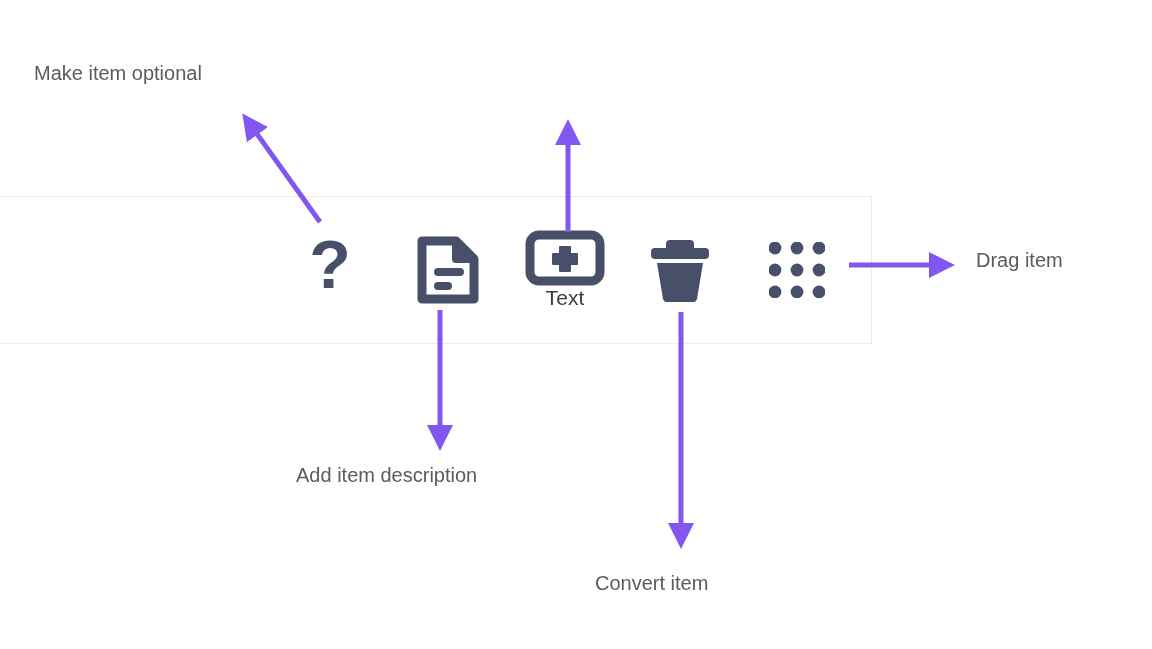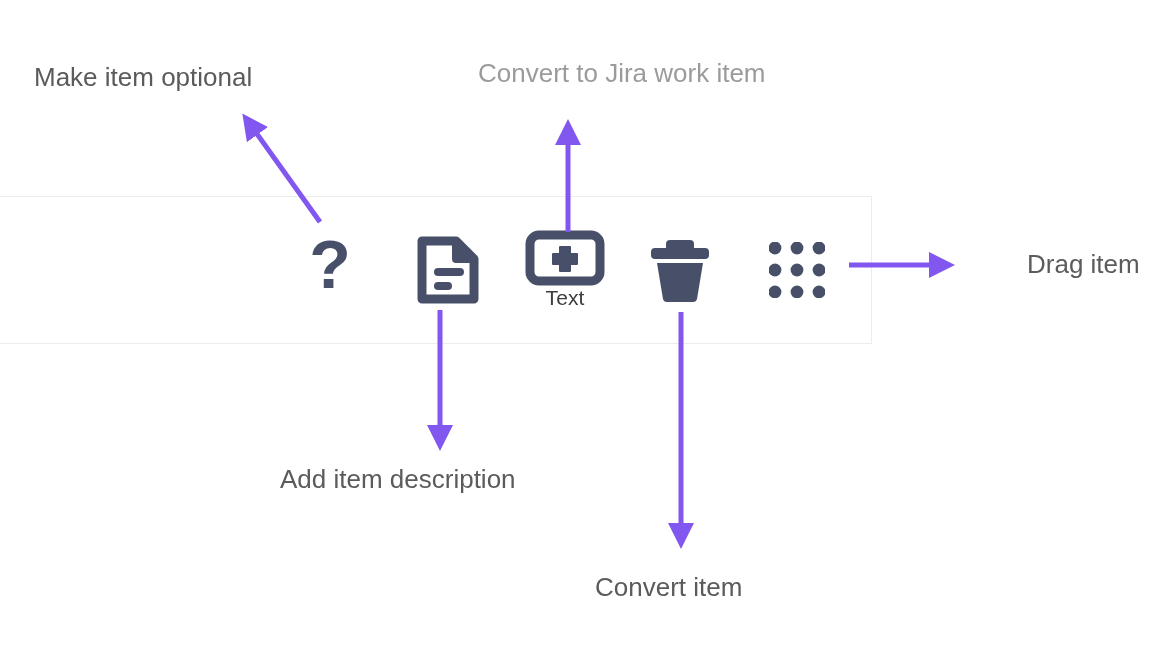--- a/index.html
+++ b/index.html
@@ -57,21 +57,21 @@
     font-size: 21px;
     color: #3d3d3d;
     letter-spacing: 0.1px;
     font-family: "Liberation Sans", sans-serif;
   }
 
   
   .anno {
     position: absolute;
     font-family: "Liberation Sans", sans-serif;
-    font-size: 26px;
+    font-size: 20px;
     color: #5b5b5b;
     white-space: nowrap;
   }
   .anno.light {
     color: #9b9b9b;
   }
 
   
   #arrows {
     position: absolute;
@@ -160,21 +160,20 @@
 
     <line x1="440" y1="310" x2="440" y2="443" stroke="#8257f0" stroke-width="5" marker-end="url(#head)"></line>
 
     <line x1="681" y1="312" x2="681" y2="541" stroke="#8257f0" stroke-width="5" marker-end="url(#head)"></line>
 
     <line x1="849" y1="265" x2="947" y2="265" stroke="#8257f0" stroke-width="5" marker-end="url(#head)"></line>
   </svg>
 
   <div class="anno" style="left:34px;top:62px;">Make item optional</div>
 
-  <div class="anno light" style="left:478px;top:58px;">Convert to Jira work item</div>
 
-  <div class="anno" style="left:280px;top:464px;">Add item description</div>
+  <div class="anno" style="left:296px;top:464px;">Add item description</div>
 
   <div class="anno" style="left:595px;top:572px;">Convert item</div>
 
-  <div class="anno" style="left:1027px;top:249px;">Drag item</div>
+  <div class="anno" style="left:976px;top:249px;">Drag item</div>
 
 </div>
 
 </body></html>

